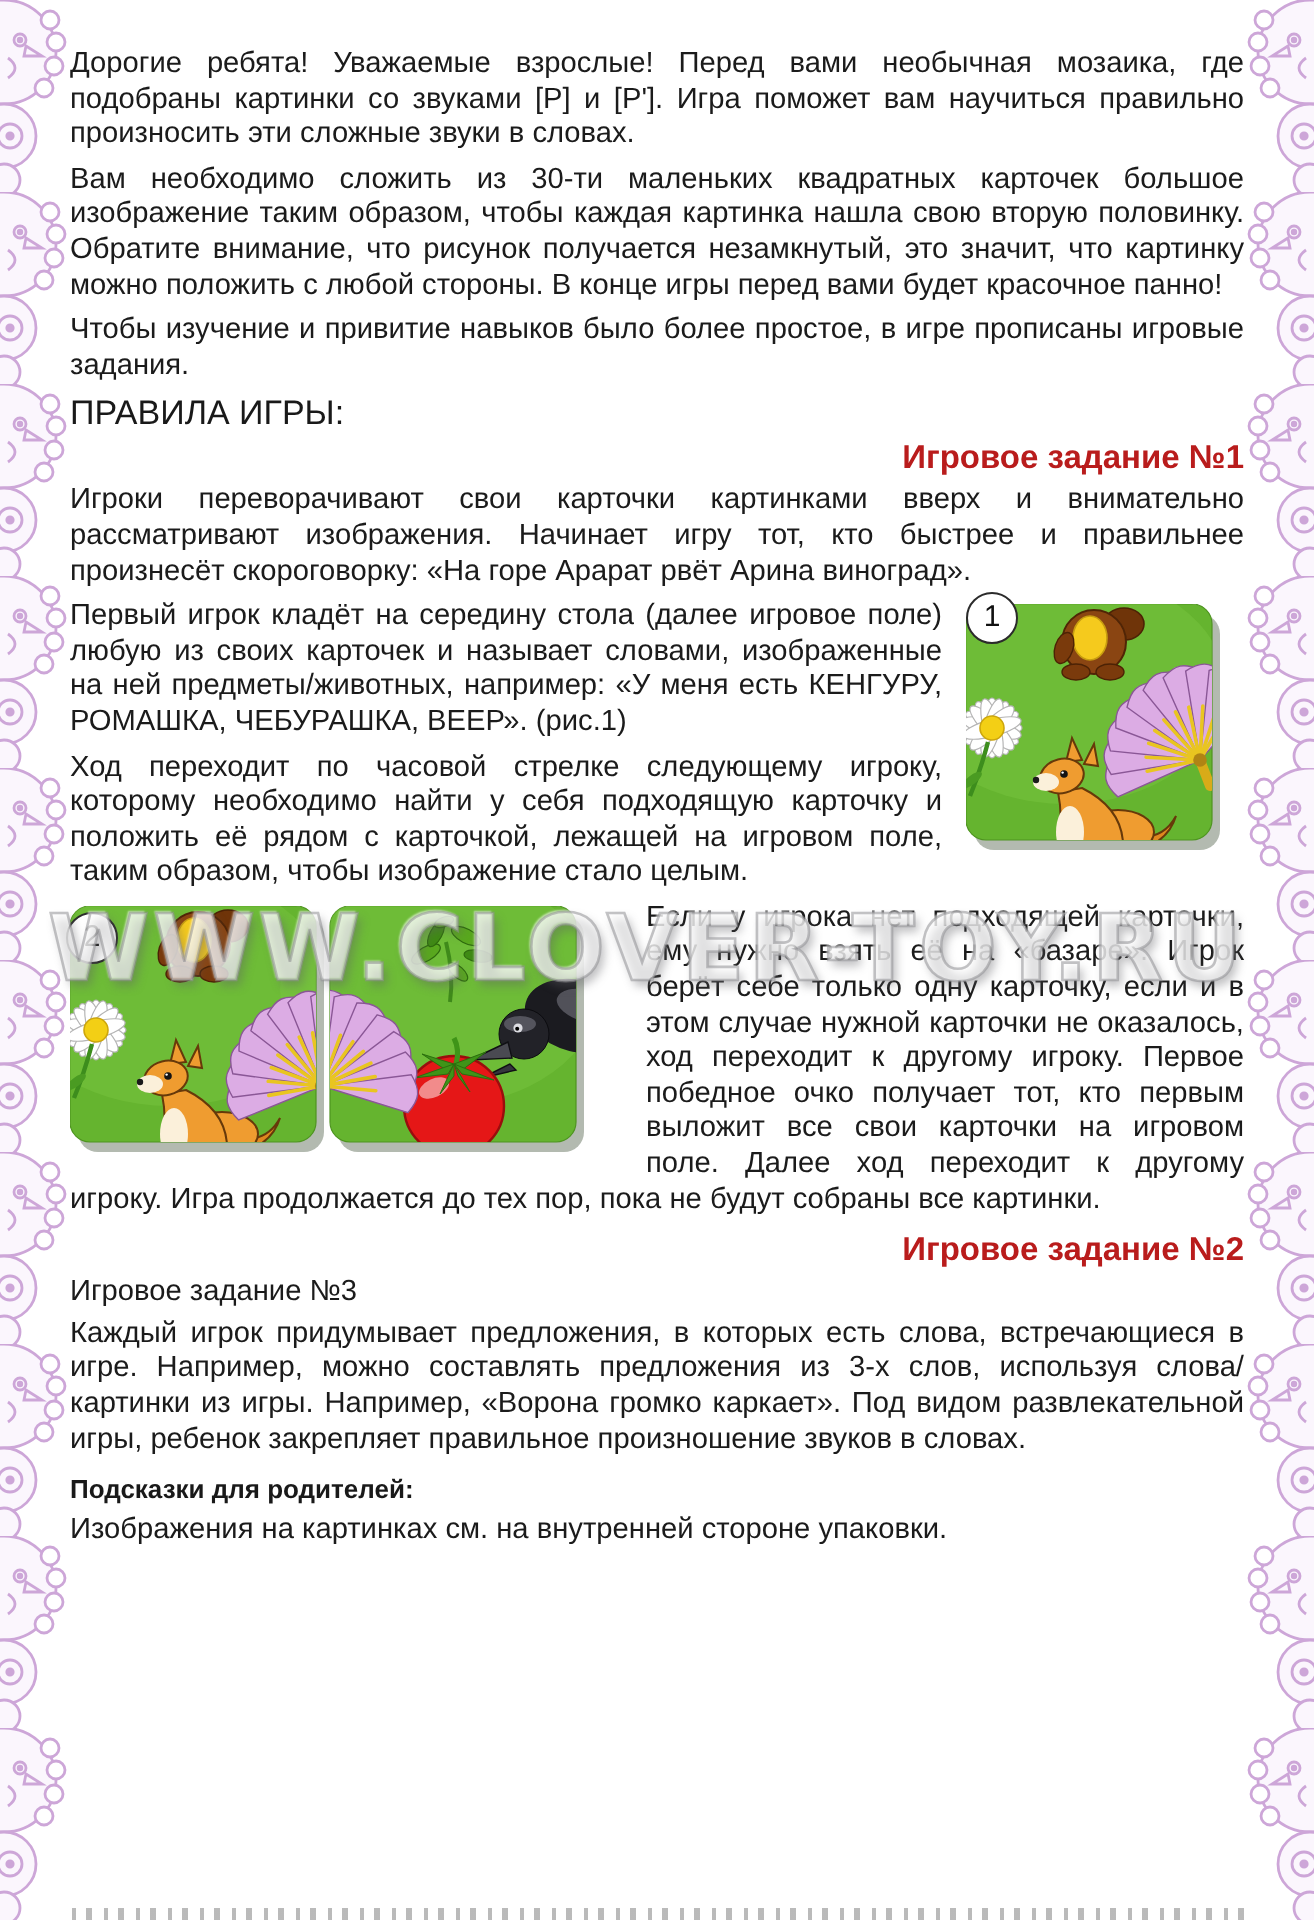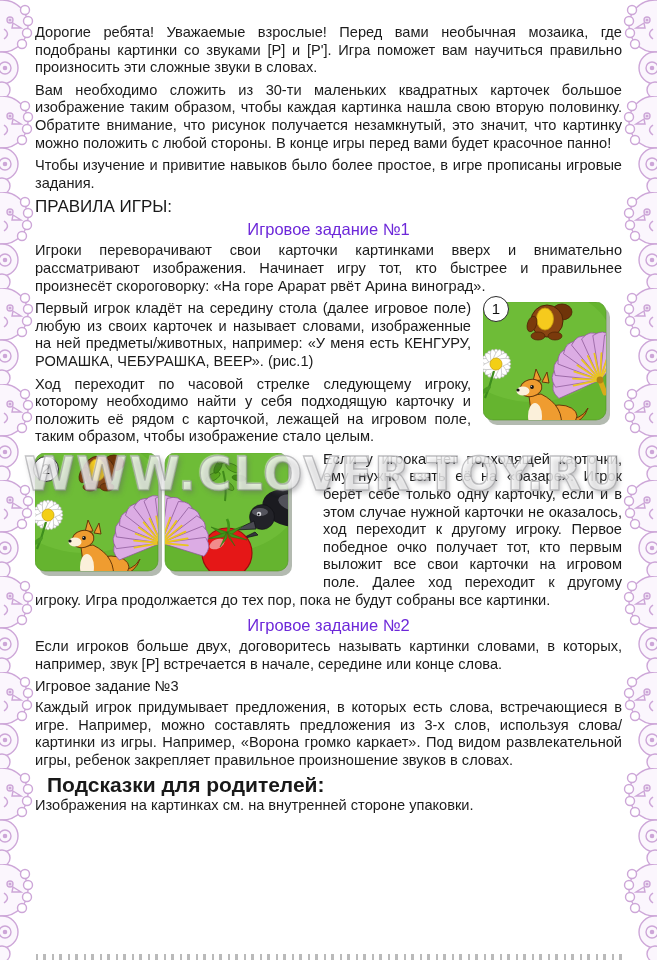--- a/index.html
+++ b/index.html
@@ -5,22 +5,22 @@
   html,body{margin:0;padding:0;background:#ffffff;}
   .page{position:relative;width:657px;height:960px;background:#ffffff;overflow:hidden;
         font-family:"Liberation Sans",sans-serif;color:#1b1b1b;}
   .border-strip{position:absolute;top:0;width:36px;height:960px;z-index:1;}
   .border-left{left:0;}
   .border-right{right:0;}
   .content{position:absolute;left:35px;top:16px;width:587px;padding-top:8px;
            font-size:14.6px;line-height:17.6px;text-align:justify;z-index:2;}
   .content p{margin:0 0 5px 0;}
   .h-big{font-size:17px;font-weight:normal;line-height:20px;margin:4px 0 2px 0;text-align:left;color:#191919;}
-  .h-task{font-size:16.5px;font-weight:normal;line-height:20px;margin:1px 0 3px 0;text-align:center;color:#6d28d9;}
-  .h-hints{font-size:21px;font-weight:bold;line-height:20px;margin:6px 0 2px 12px;text-align:left;color:#191919;}
+  .h-task{font-size:16.5px;font-weight:bold;line-height:20px;margin:1px 0 3px 0;text-align:right;color:#b91c1c;}
+  .h-hints{font-size:13px;font-weight:bold;line-height:20px;margin:6px 0 2px 0;text-align:left;color:#191919;}
   .task3-title{margin:1px 0 3px 0 !important;text-align:left;}
   .figwrap::after{content:"";display:block;clear:both;}
   .fig{position:relative;}
   .fig1{float:right;width:131px;height:124px;margin:2px 8px 4px 12px;}
   .fig2{float:left;width:259px;height:124px;margin:2px 29px 6px 0;}
   .badge{position:absolute;width:24px;height:24px;border-radius:50%;background:#ffffff;
          border:1.7px solid #2b2b2b;display:flex;align-items:center;justify-content:center;
          font-size:15px;color:#111;z-index:4;}
   .badge-1{left:0px;top:-6px;}
   .badge-2{left:-2px;top:3px;}
@@ -298,21 +298,20 @@
             <use href="#m-crow" transform="translate(227,58)"></use>
             <use href="#m-tomato" transform="translate(192,100)"></use>
             <use href="#m-fan-full" transform="translate(126,90)"></use>
           </g>
         </svg>
       </div>
       <p>Если у игрока нет подходящей карточки, ему нужно взять её на «базаре». Игрок берёт себе только одну карточку, если и в этом случае нужной карточки не оказалось, ход переходит к другому игроку. Первое победное очко получает тот, кто первым выложит все свои карточки на игровом поле. Далее ход переходит к другому игроку. Игра продолжается до тех пор, пока не будут собраны все картинки.</p>
     </div>
 
     <div class="h-task">Игровое задание №2</div>
-    <p>Если игроков больше двух, договоритесь называть картинки словами, в которых, например, звук [Р] встречается в начале, середине или конце слова.</p>
 
     <p class="task3-title">Игровое задание №3</p>
     <p>Каждый игрок придумывает предложения, в которых есть слова, встречающиеся в игре. Например, можно составлять предложения из 3-х слов, используя слова/картинки из игры. Например, «Ворона громко каркает». Под видом развлекательной игры, ребенок закрепляет правильное произношение звуков в словах.</p>
 
     <div class="h-hints">Подсказки для родителей:</div>
     <p>Изображения на картинках см. на внутренней стороне упаковки.</p>
 
   </div>
 
   <div class="cutoff"></div>

